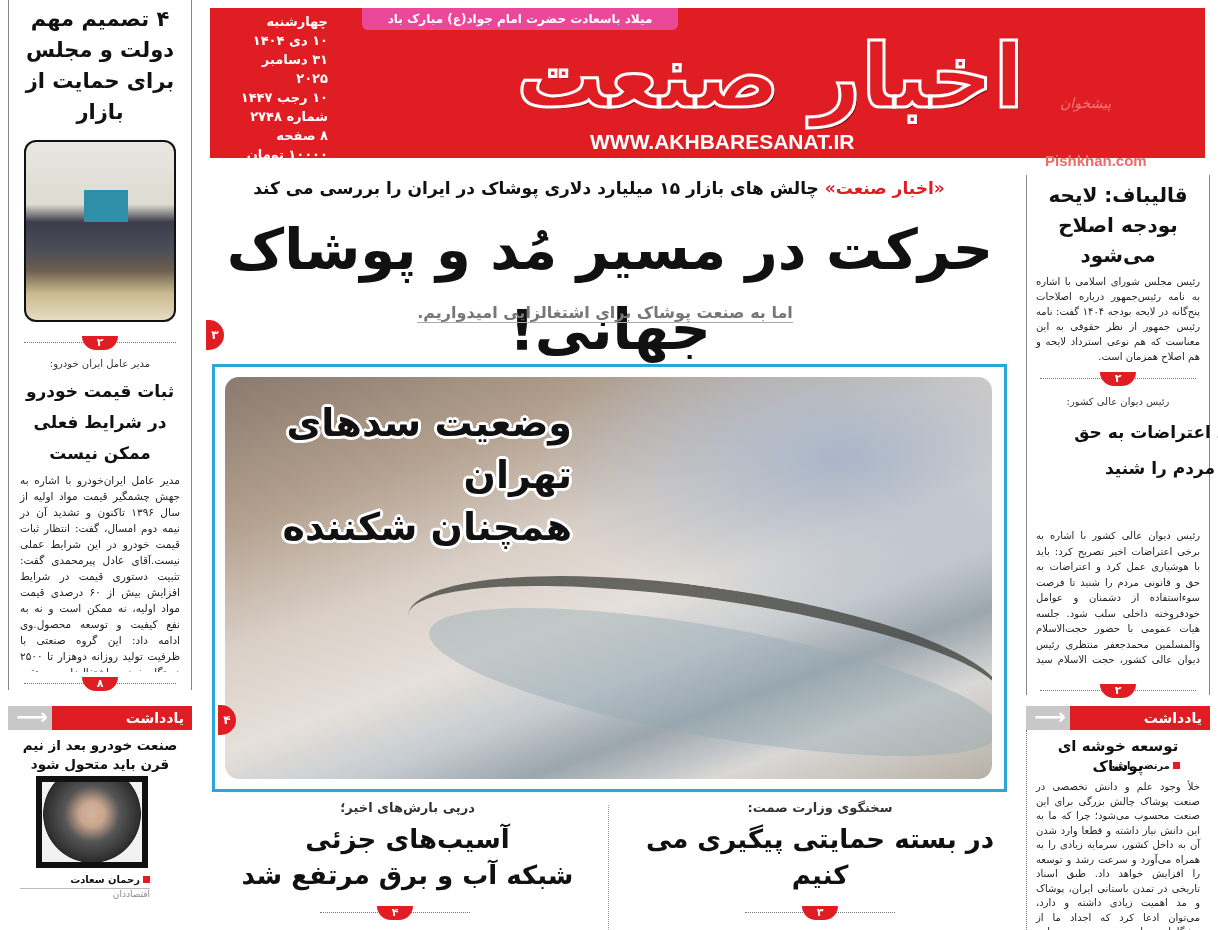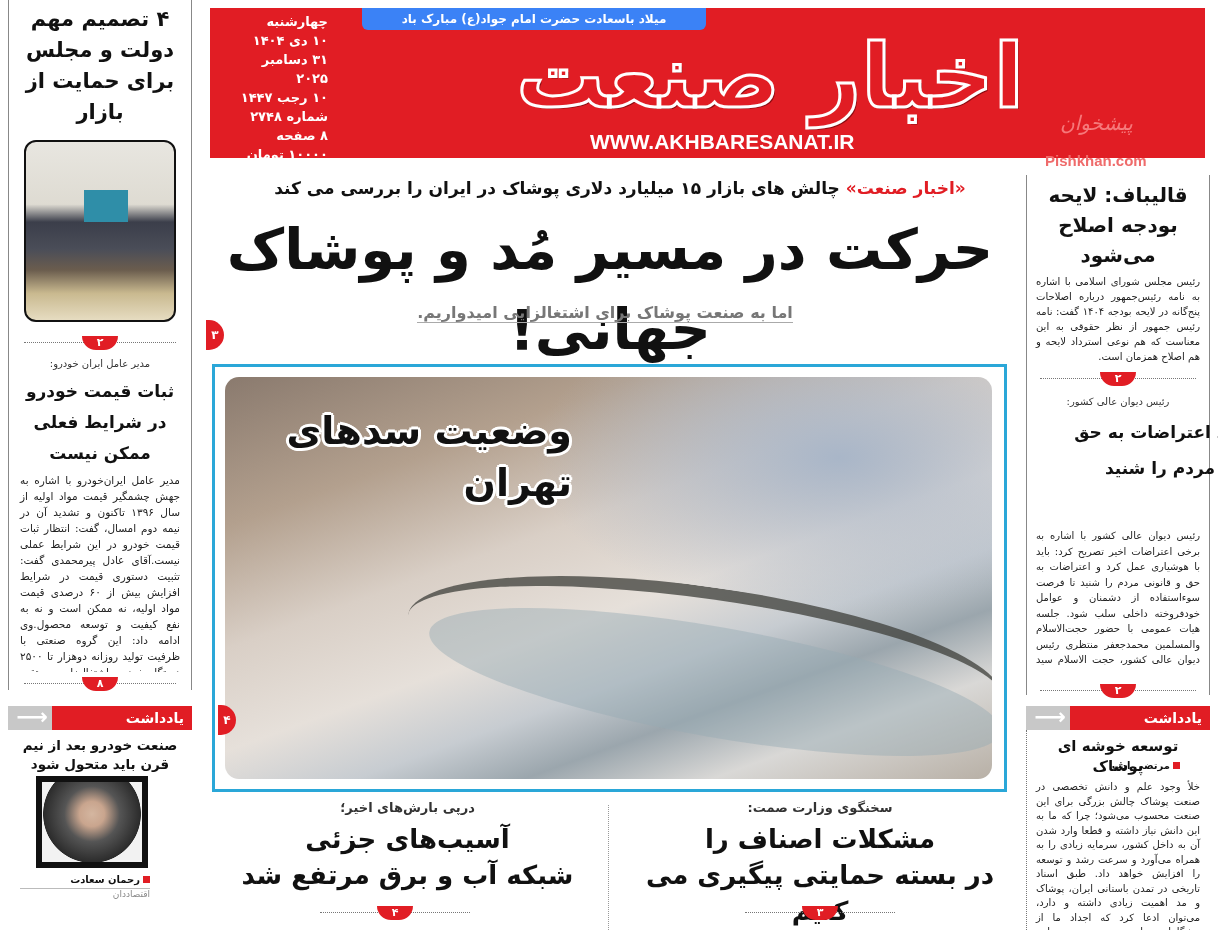--- a/index.html
+++ b/index.html
@@ -3,29 +3,29 @@
 <meta charset="utf-8">
 <style>
   * { box-sizing: border-box; margin: 0; padding: 0; }
   html, body { width: 1218px; height: 930px; overflow: hidden; background: #ffffff; }
   body { font-family: "DejaVu Sans", sans-serif; color: #111; position: relative; direction: rtl; }
 
   .abs { position: absolute; }
 
   
   .masthead { left: 210px; top: 8px; width: 995px; height: 150px; background: #e11d24; }
-  .occasion { left: 362px; top: 8px; width: 344px; height: 22px; background: #3b82f6; border-radius: 0 0 6px 6px;
+  .occasion { left: 362px; top: 8px; width: 316px; height: 22px; background: #ec4899; border-radius: 0 0 6px 6px;
               color: #fff; font-size: 12px; font-weight: bold; text-align: center; line-height: 22px; }
   .issue-info { right: 890px; top: 12px; width: 100px; color: #fff; font-size: 13px; font-weight: bold; line-height: 19px; text-align: right; }
   .logo { left: 340px; top: 22px; width: 860px; height: 110px; color: #fff; font-family: "DejaVu Sans", sans-serif; font-weight: bold;
           font-size: 88px; line-height: 110px; text-align: center;
           -webkit-text-stroke: 3px #ffffff; color: #e11d24; letter-spacing: -2px;
           text-shadow: 2px 2px 0 #8a0b10; }
   .website { left: 590px; top: 130px; width: 340px; color: #fff; font-family: "Liberation Sans", sans-serif; font-weight: bold; font-size: 21px; direction: ltr; text-align: left; }
-  .watermark-fa { left: 1060px; top: 95px; color: rgba(255,160,160,0.7); font-size: 20px; font-style: italic; margin-top: 16px; }
+  .watermark-fa { left: 1060px; top: 95px; color: rgba(255,160,160,0.7); font-size: 14px; font-style: italic; }
   .watermark { left: 1045px; top: 152px; color: #ef6b6b; font-family: "Liberation Sans", sans-serif; font-size: 15px; font-weight: bold; direction: ltr; }
 
   
   .col-left { left: 8px; top: 0; width: 184px; height: 690px; border-left: 1px solid #888; border-right: 1px solid #888; }
   .col-right { left: 1026px; top: 175px; width: 184px; height: 520px; border-left: 1px solid #888; border-right: 1px solid #888; }
 
   .side-title { font-weight: bold; text-align: center; color: #111; }
   .body-text { font-size: 10.5px; line-height: 16px; text-align: justify; color: #222; padding: 0 6px; }
   .kicker { font-size: 10px; color: #333; text-align: center; }
 
@@ -33,37 +33,37 @@
               text-align: center; line-height: 14px; border-radius: 0 0 18px 18px; }
   .dots { position: absolute; border-top: 1px dotted #777; height: 0; }
 
   
   .section-head { position: absolute; height: 24px; display: flex; border-radius: 7px; }
   .section-head .label { background: #e11d24; color: #fff; font-weight: bold; font-size: 14px; line-height: 24px; padding: 0 8px; flex: 1; text-align: right; }
   .section-head .arrow { width: 44px; background: #c8c8c8; position: relative; }
   .section-head .arrow::after { content: "⟶"; color: #fff; position: absolute; right: 4px; top: -2px; font-size: 22px; font-weight: bold; }
 
   
-  .supertitle { left: 225px; top: 178px; width: 790px; text-align: center; font-size: 17px; font-weight: bold; }
+  .supertitle { left: 204px; top: 178px; width: 790px; text-align: center; font-size: 17px; font-weight: bold; }
   .supertitle .tag { color: #e11d24; }
   .headline { left: 210px; top: 210px; width: 800px; text-align: center; font-size: 56px; font-weight: bold; line-height: 80px; letter-spacing: -1px; }
   .subhead { left: 270px; top: 300px; width: 670px; text-align: center; font-size: 16px; line-height: 26px; color: #777; font-weight: bold; }
   .subhead span { border-bottom: 1px solid #aaa; }
 
   
   .photo-frame { left: 212px; top: 364px; width: 795px; height: 428px; border: 3px solid #2aa7d8; background: #fff; }
   .photo { position: absolute; left: 10px; top: 10px; right: 12px; bottom: 10px; border-radius: 14px; overflow: hidden;
            background:
              radial-gradient(ellipse at 80% 20%, #a9b6c8 0%, transparent 35%),
              linear-gradient(160deg, #8a7a6e 0%, #b3a08e 22%, #d9cfc6 40%, #e6e0da 55%, #c7ccd1 66%, #9ba6ad 75%, #d9d8d6 85%, #b8b0a6 100%); }
   .river { position: absolute; left: 180px; top: 210px; width: 600px; height: 140px; border-radius: 50%;
            border-top: 12px solid #3e3f3a; transform: rotate(8deg); opacity: 0.75; }
   .river2 { position: absolute; left: 200px; top: 250px; width: 580px; height: 110px; border-radius: 50%;
             background: rgba(150,170,180,0.45); transform: rotate(10deg); }
-  .photo-caption { position: absolute; right: 420px; top: 28px; width: 360px; text-align: right; font-size: 38px; font-weight: bold; line-height: 52px; color: #111;
+  .photo-caption { position: absolute; right: 420px; top: 20px; width: 360px; text-align: right; font-size: 38px; font-weight: bold; line-height: 52px; color: #111;
                    text-shadow: -2px -2px 0 #fff, 2px -2px 0 #fff, -2px 2px 0 #fff, 2px 2px 0 #fff, 0 3px 0 #fff, 0 -3px 0 #fff, 3px 0 0 #fff, -3px 0 0 #fff; }
   .side-badge { position: absolute; width: 18px; height: 30px; background: #e11d24; border-radius: 0 16px 16px 0; color: #fff; font-size: 12px; font-weight: bold; line-height: 30px; text-align: center; }
 
   
   .bottom-story { top: 800px; text-align: center; }
   .bottom-story .kicker { font-size: 13px; color: #333; font-weight: bold; margin-bottom: 6px; }
   .bottom-story .title { font-size: 26px; font-weight: bold; line-height: 36px; }
   .v-divider { left: 608px; top: 805px; width: 0; height: 125px; border-left: 1px dotted #999; }
 
   
@@ -130,29 +130,29 @@
   <div><span>اما به صنعت پوشاک برای اشتغالزایی امیدواریم.</span></div>
 </div>
 <div class="side-badge" style="left:206px; top:320px;">۳</div>
 
 <div class="abs photo-frame">
   <div class="photo">
     <div class="river2"></div>
     <div class="river"></div>
     <div class="photo-caption">
       <div>وضعیت سدهای تهران</div>
+      <div>همچنان شکننده</div>
     </div>
   </div>
 </div>
 <div class="side-badge" style="left:218px; top:705px;">۴</div>
 
 <div class="abs bottom-story" style="left:625px; width:390px;">
   <div class="kicker">سخنگوی وزارت صمت:</div>
   <div class="title">
-    <div>مشکلات اصناف را</div>
     <div>در بسته حمایتی پیگیری می کنیم</div>
   </div>
 </div>
 <div class="dots" style="left:745px; top:912px; width:150px;"></div>
 <div class="page-tab" style="left:802px; top:906px;">۳</div>
 
 <div class="abs v-divider"></div>
 
 <div class="abs bottom-story" style="left:215px; width:385px;">
   <div class="kicker">درپی بارش‌های اخیر؛</div>

